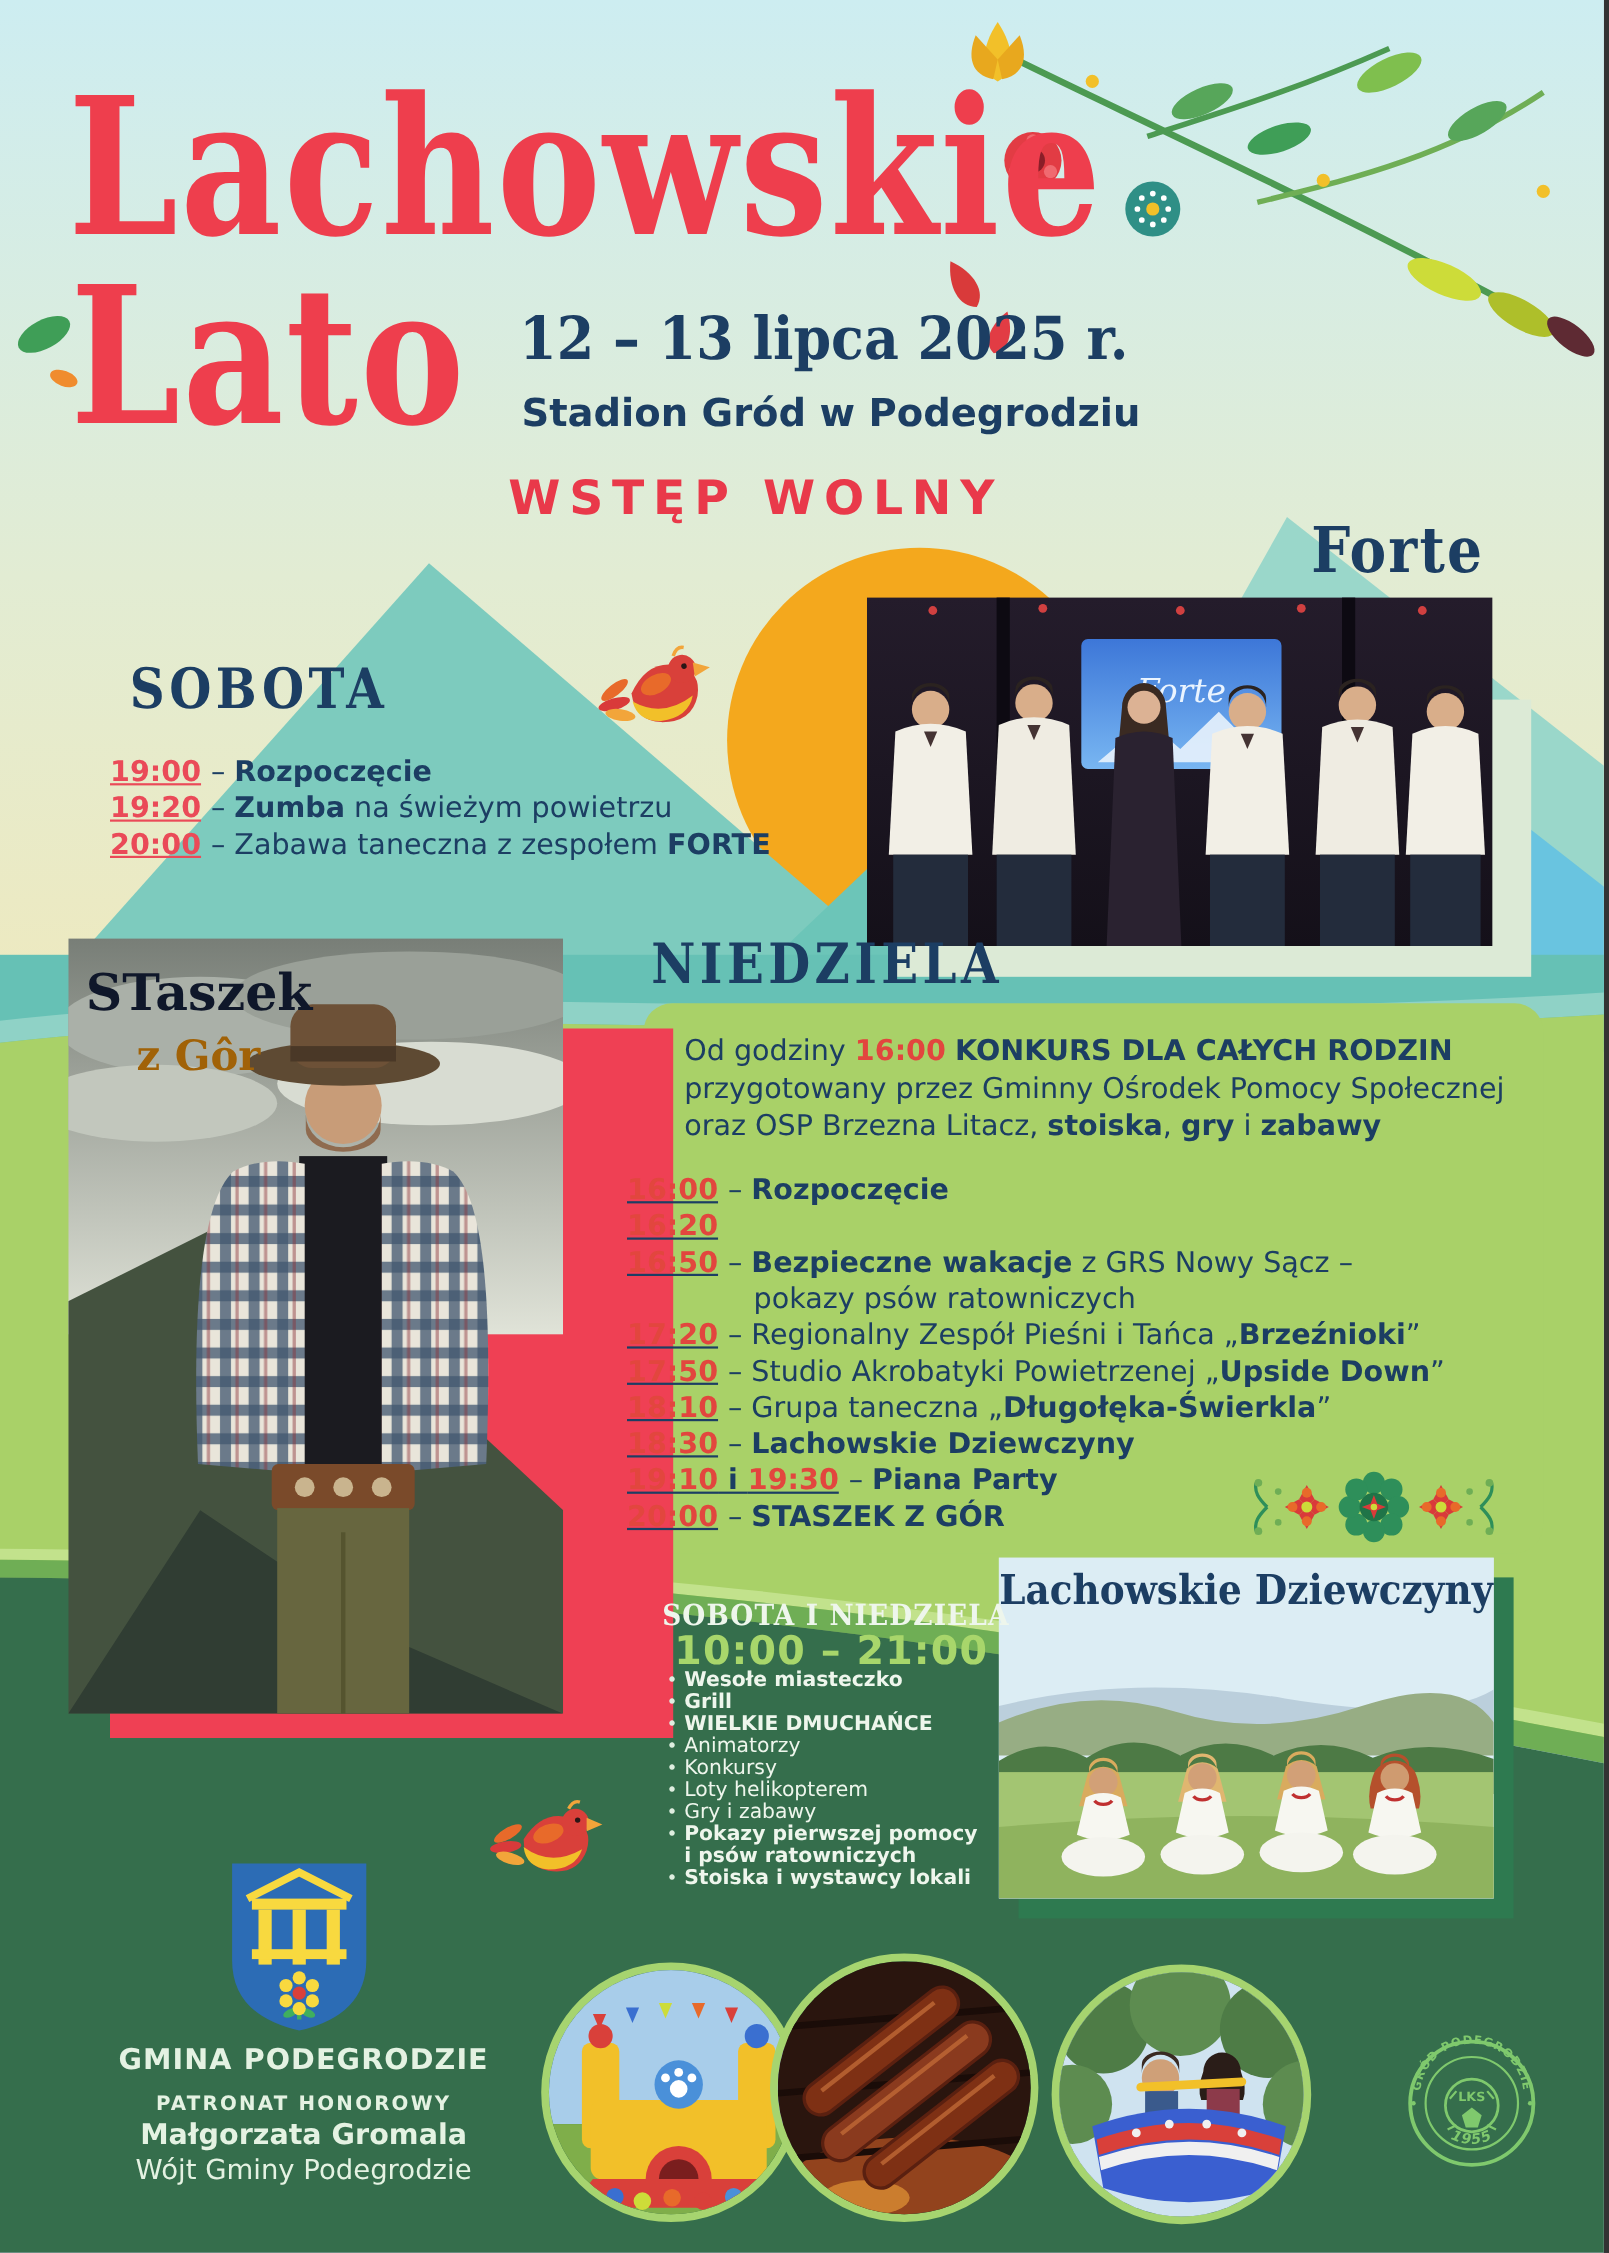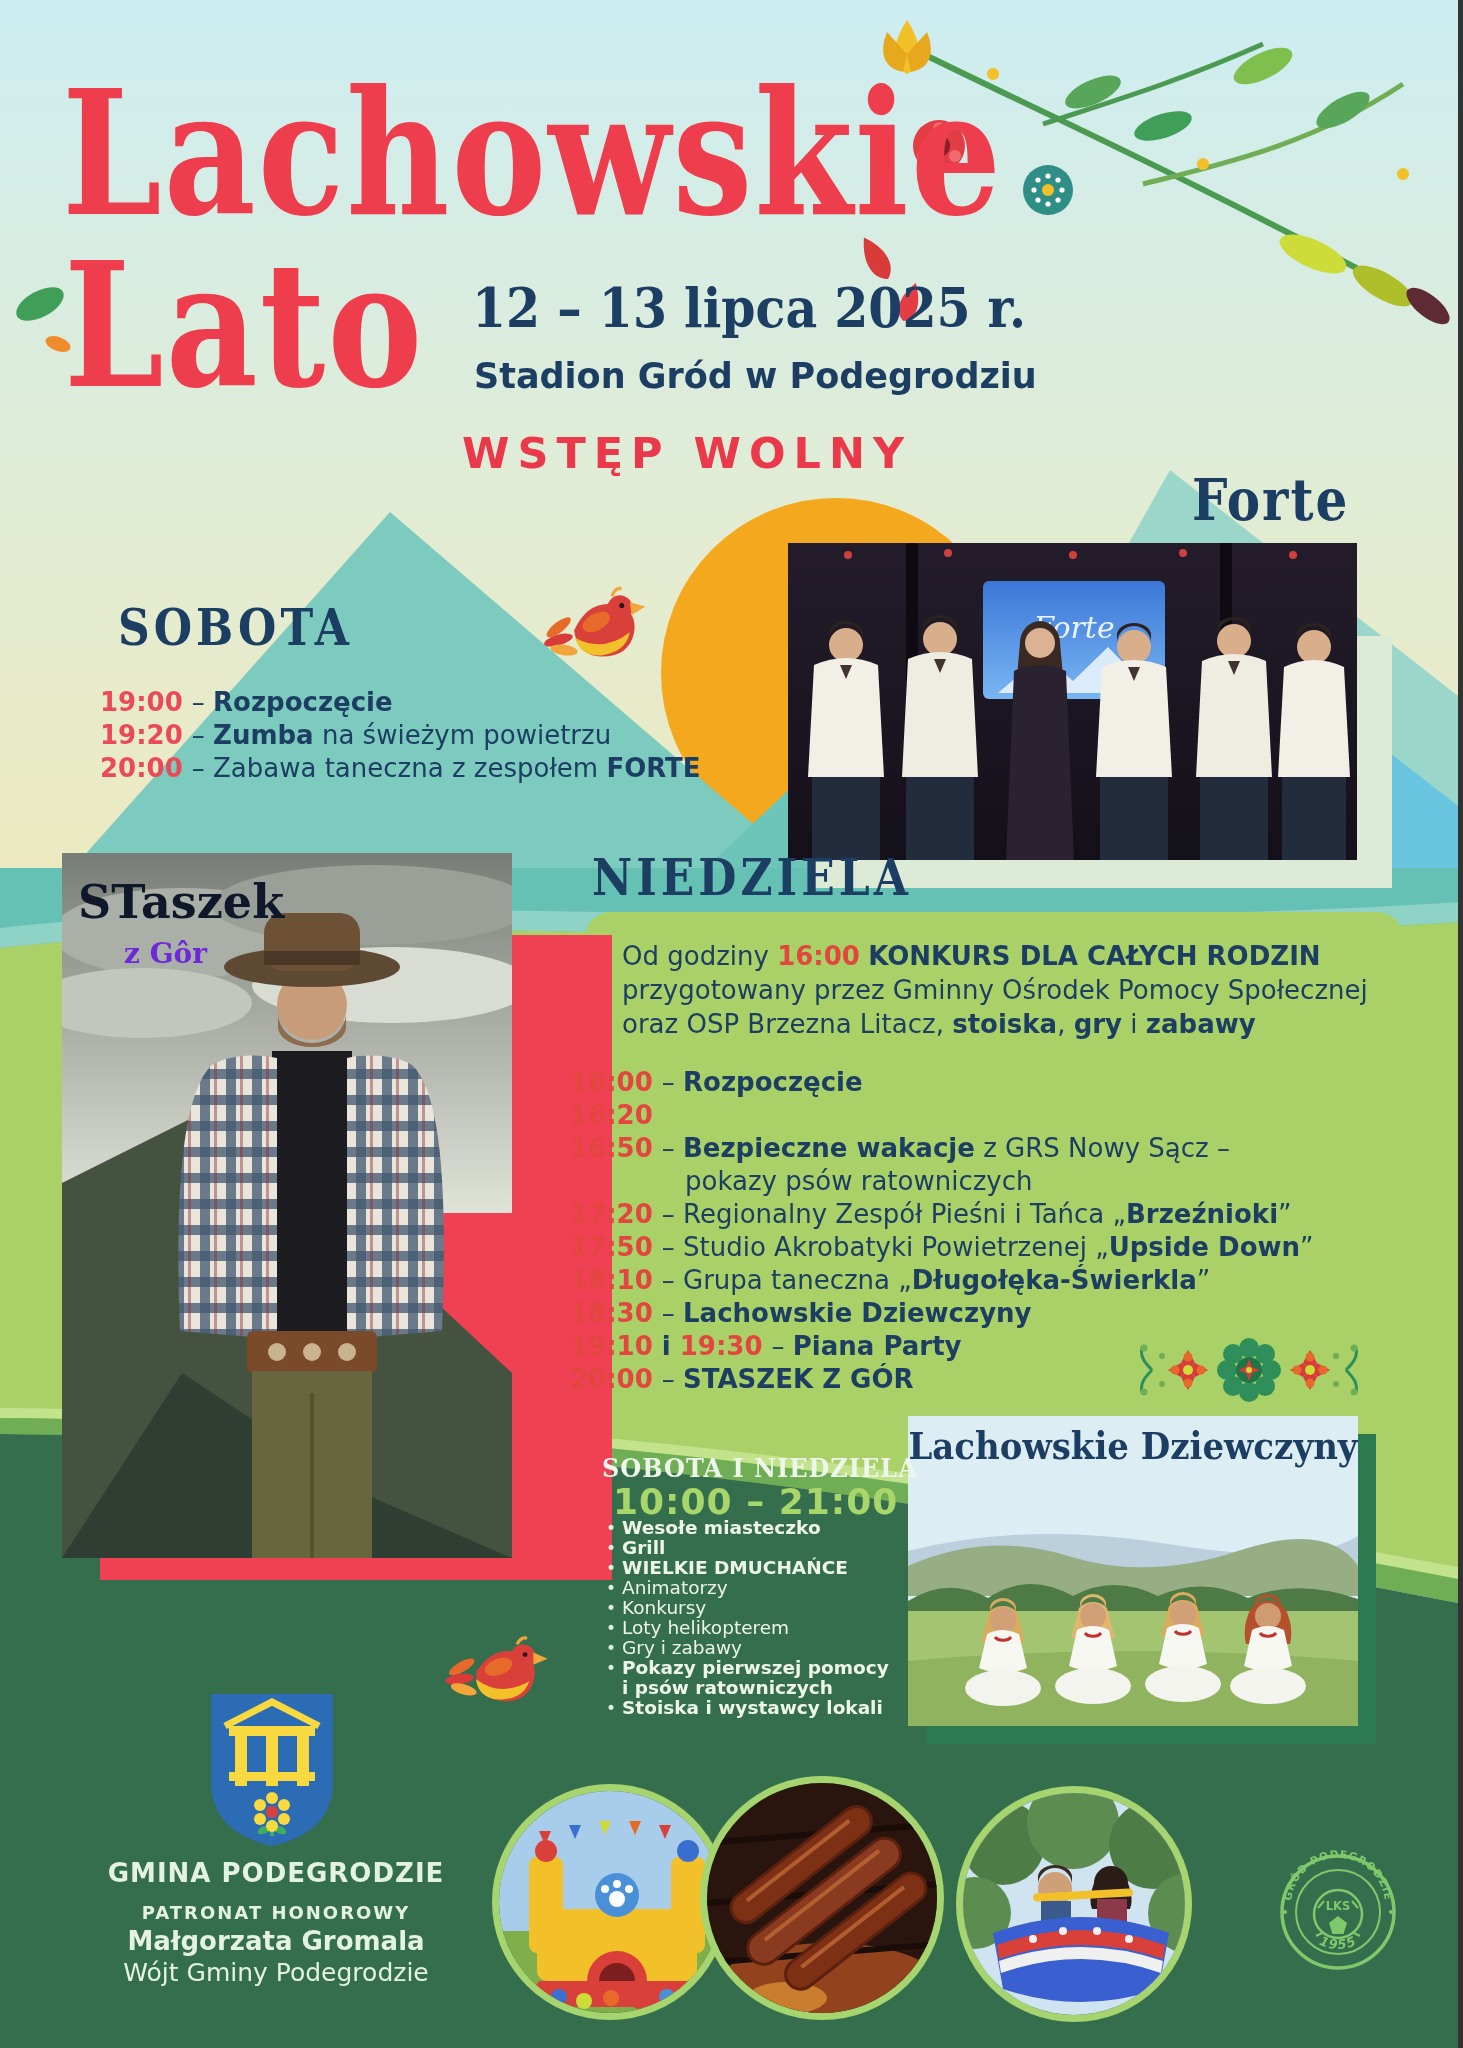--- a/index.html
+++ b/index.html
@@ -12,39 +12,39 @@
           transform:scaleY(1.22);transform-origin:left top;}
   .t1{left:62px;top:66px;}
   .t2{left:64px;top:238px;}
   .date{left:472px;top:276px;font-size:49px;transform:scaleY(1.1);transform-origin:left top;}
   .venue{left:474px;top:356px;font-size:35px;font-weight:bold;color:#1c3e63;}
   .admission{left:462px;top:428px;font-size:43px;font-weight:800;color:#e9394a;letter-spacing:8px;}
   .forte-label{left:1192px;top:466px;font-size:50px;letter-spacing:2px;}
   .sobota-header{left:118px;top:598px;font-size:44px;letter-spacing:4px;}
   .niedziela-header{left:592px;top:848px;font-size:44px;letter-spacing:4px;}
   .sched .row{display:flex;font-size:26px;line-height:33px;color:#1c3e63;}
-  .sched .tcell{min-width:78px;text-align:right;white-space:nowrap;font-weight:bold;}
+  .sched .tcell{min-width:78px;text-align:right;white-space:nowrap;font-weight:bold;text-decoration:underline;}
   .sobota-list .tcell,.sobota-list .tcell .red{color:#ea4a58;}
   .nd-list .tcell{color:#1c3e63;}
   .nd-list .tcell .red{color:#e2463e;}
   .sched .xcell{margin-left:9px;white-space:nowrap;}
   .sched .xcell.cont{padding-left:28px;}
   .b{font-weight:bold;}
   .nd-intro{left:622px;top:939px;width:790px;font-size:26px;line-height:34px;color:#1c3e63;white-space:pre-line;}
   .nd-intro .red{color:#e2463e;font-weight:bold;}
   .sobota-list{left:100px;top:686px;}
   .nd-list{left:570px;top:1066px;}
   .panel{background:#dcead6;}
   .forte-panel{left:812px;top:636px;width:580px;height:252px;}
   .forte-photo{left:788px;top:543px;width:569px;height:317px;overflow:hidden;}
   .red-panel{left:100px;top:935px;width:512px;height:645px;background:#ef4054;}
   .green-panel{left:585px;top:912px;width:818px;height:500px;background:#a9d168;border-radius:26px;}
   .staszek-photo{left:62px;top:853px;width:450px;height:705px;overflow:hidden;}
   .st1{left:16px;top:22px;font-size:46px;color:#0f172a;font-family:"DejaVu Serif",serif;font-weight:bold;}
-  .st2{left:62px;top:84px;font-size:28px;color:#6d28d9;font-family:"DejaVu Serif",serif;font-weight:bold;}
+  .st2{left:62px;top:84px;font-size:38px;color:#a16207;font-family:"DejaVu Serif",serif;font-weight:bold;}
   .dz-panel{left:926px;top:1434px;width:450px;height:310px;background:#2e7a50;}
   .dz-photo{left:908px;top:1416px;width:450px;height:310px;overflow:hidden;background:#dcedf4;}
   .dz-title{left:0;top:8px;width:450px;text-align:center;font-size:34px;color:#1c3e63;
             transform:scaleY(1.1);transform-origin:center top;}
   .bd-header{left:602px;top:1452px;font-size:24px;color:#eef6ec;letter-spacing:1px;
              font-family:"DejaVu Serif",serif;font-weight:bold;transform:scaleY(1.1);transform-origin:left top;}
   .bd-hours{left:613px;top:1481px;font-size:36px;font-weight:bold;color:#a8d66b;letter-spacing:1px;}
   .bd-list{left:600px;top:1518px;color:#eef6ec;}
   .brow{display:flex;}
   .dot{width:22px;text-align:center;font-size:17px;line-height:20px;color:#dfeee0;}

